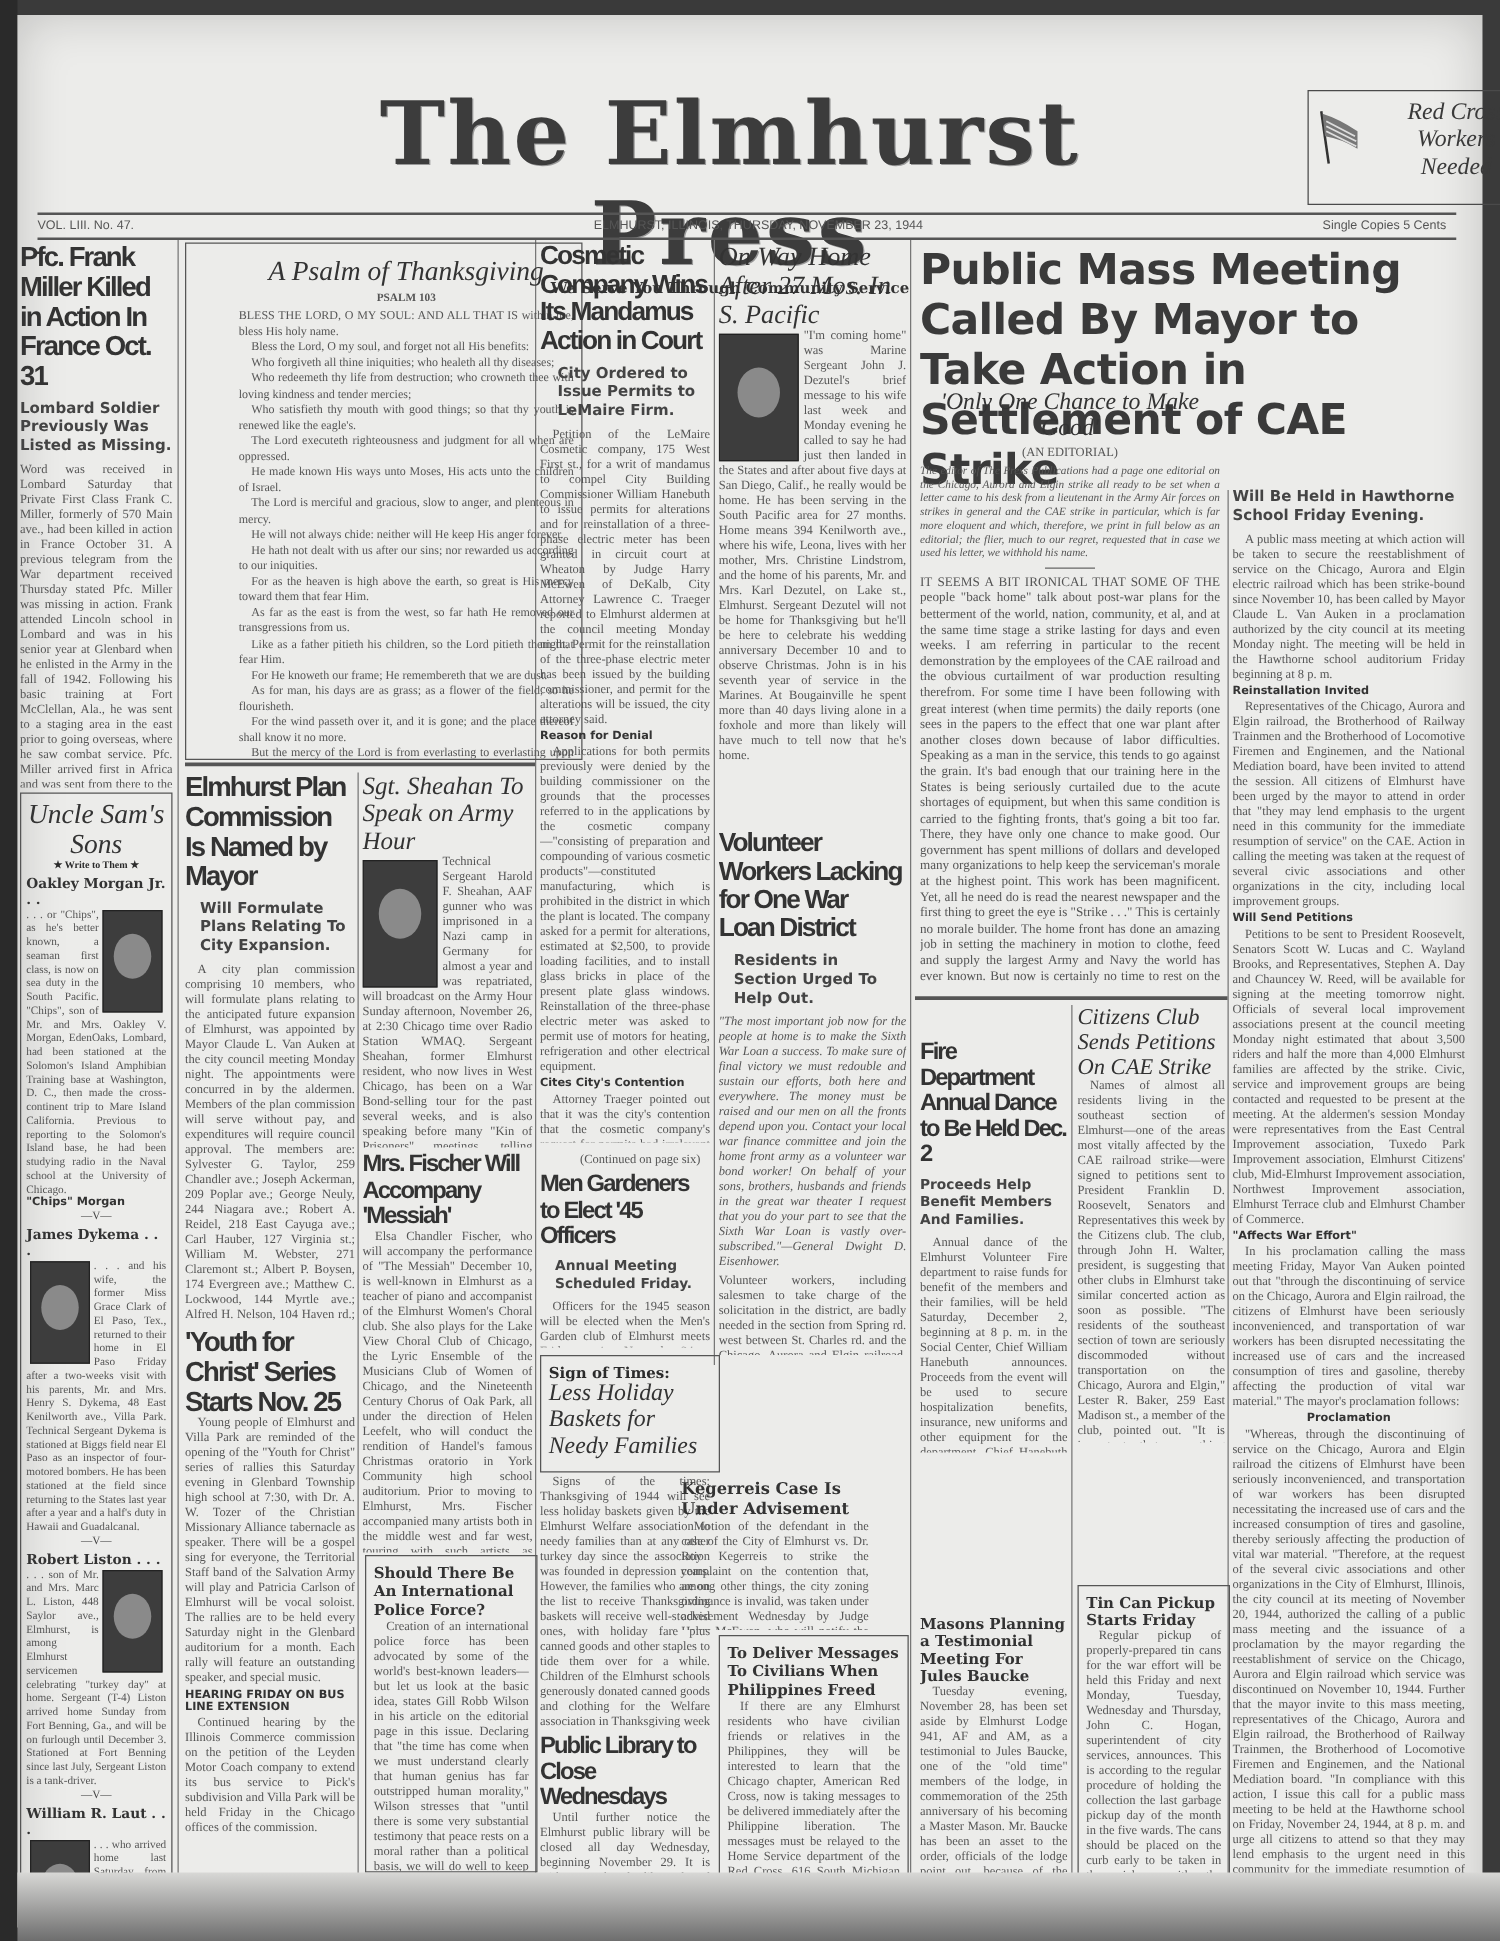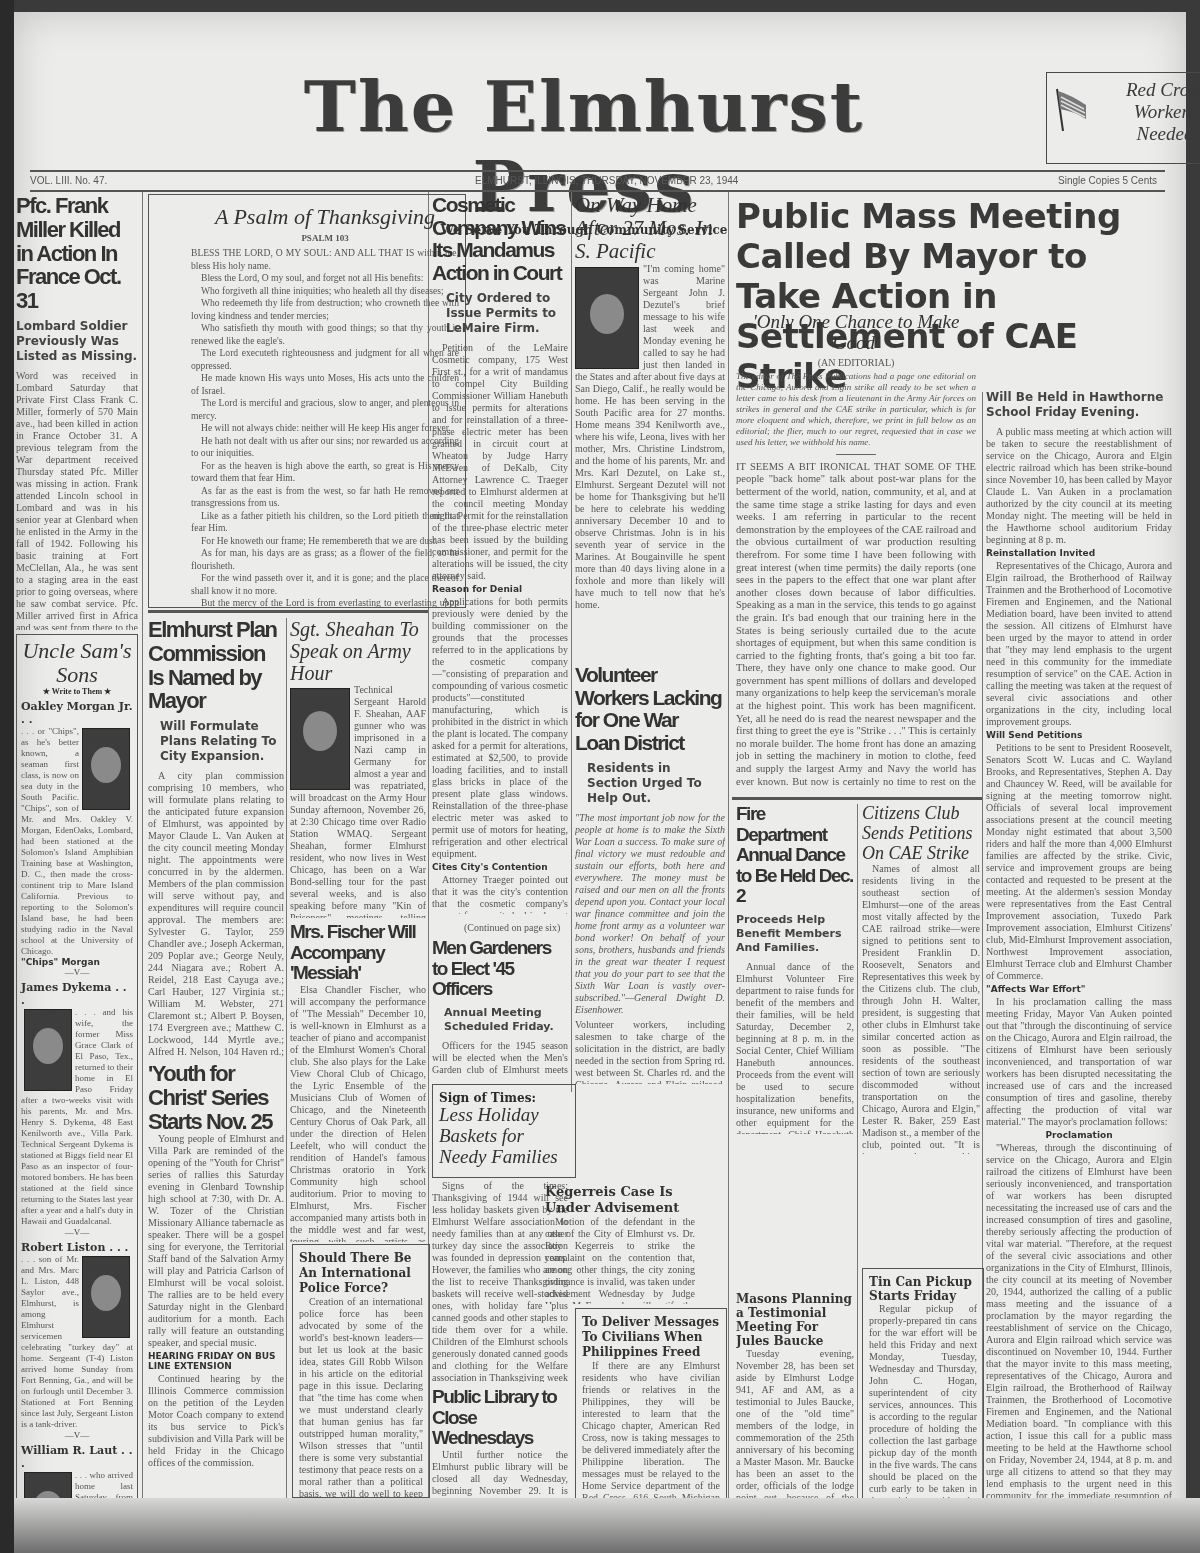--- a/index.html
+++ b/index.html
@@ -282,21 +282,21 @@
       </div>
   </div>
 
   <div class="col box" style="left:561px;top:1296px;width:138px;height:200px;border-width:1px;">
     <div style="font-family:'DejaVu Serif',serif;font-weight:bold;font-size:12px;line-height:15px;color:#333;">To Deliver Messages To Civilians When Philippines Freed</div>
     <div class="body">
         <p>If there are any Elmhurst residents who have civilian friends or relatives in the Philippines, they will be interested to learn that the Chicago chapter, American Red Cross, now is taking messages to be delivered immediately after the Philippine liberation. The messages must be relayed to the Home Service department of the Red Cross, 616 South Michigan ave., Chicago (Phone Harrison 5910) before November 30. This offer of the Red Cross applies only to civilians.</p>
       </div>
   </div>
 
-  <div class="col" style="left:722px;top:792px;width:118px;height:330px;">
+  <div class="col" style="left:722px;top:820px;width:118px;height:330px;">
     <div class="hed-cond" style="font-size:19px;">Fire Department Annual Dance to Be Held Dec. 2</div>
     <div class="deck" style="font-size:11px;line-height:14px;">Proceeds Help Benefit Members And Families.</div>
     <div class="body">
         <p>Annual dance of the Elmhurst Volunteer Fire department to raise funds for benefit of the members and their families, will be held Saturday, December 2, beginning at 8 p. m. in the Social Center, Chief William Hanebuth announces. Proceeds from the event will be used to secure hospitalization benefits, insurance, new uniforms and other equipment for the department, Chief Hanebuth said. The department has several new members, and uniforms are needed for them, the chief pointed out. A good orchestra has been secured for the occasion, Hanebuth stated. Tickets may be purchased from any fireman or at the fire stations, Schiller st. and East Vallette st. The usual custom of mailing tickets out will not be followed this year, the chief added. Committee in charge of general arrangements includes Assistant Chief Ed Fiebrandt, chairman; Albert Westendorf, secretary-treasurer of the department; and Richard Vesley and Ed Jorns.</p>
       </div>
   </div>
 
   <div class="col" style="left:722px;top:1280px;width:118px;height:230px;">
     <div style="font-family:'DejaVu Serif',serif;font-weight:bold;font-size:12px;line-height:14px;color:#333;">Masons Planning a Testimonial Meeting For Jules Baucke</div>
     <div class="body">

